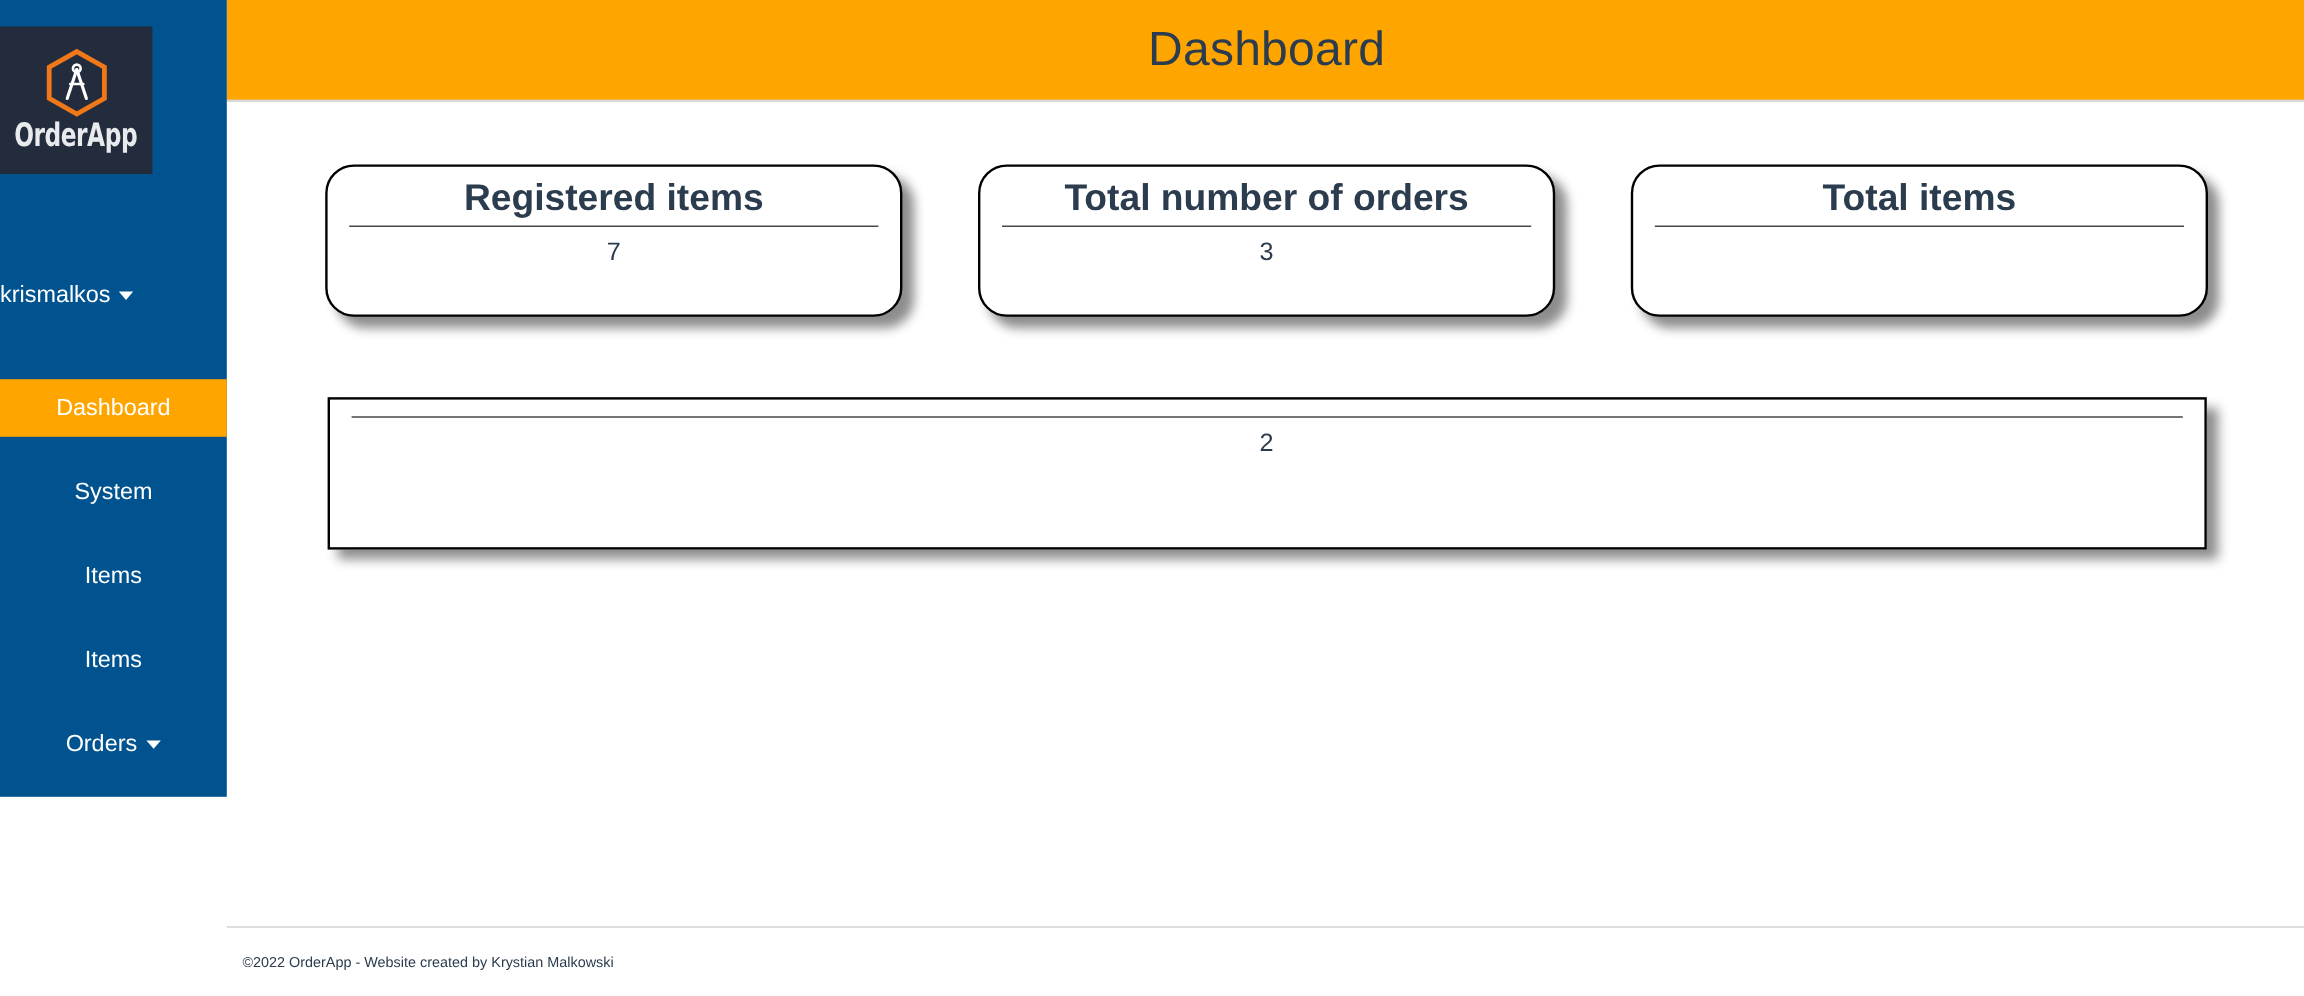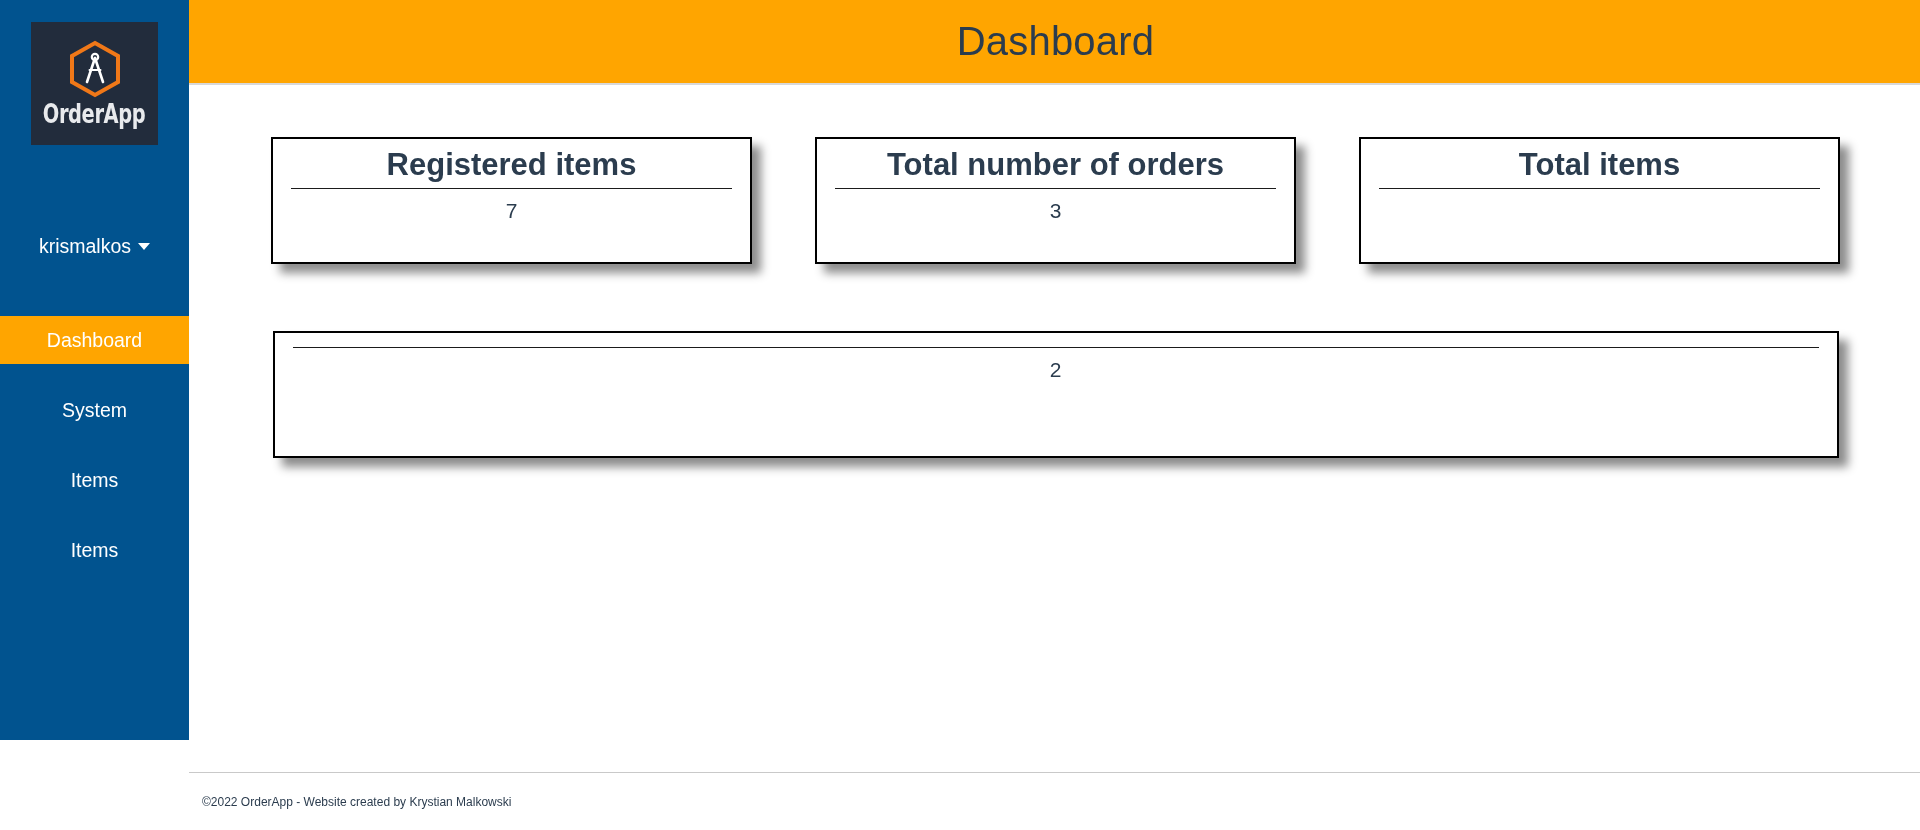--- a/index.html
+++ b/index.html
@@ -8,27 +8,27 @@
     overflow:hidden;
     background:#ffffff;
     font-family:"Liberation Sans", sans-serif;
   }
   .app { position:relative; width:1920px; height:830px; display:flex; }
 
   
   .sidebar{
     width:189px;
     min-width:189px;
-    height:740px;
+    height:664px;
     background:#01538f;
     position:relative;
     z-index:5;
     display:flex;
     flex-direction:column;
-    align-items:center;
+    align-items:flex-start;
   }
   .logo-box{
     margin-top:22px;
     width:127px;
     height:123px;
     background:#222c3c;
     display:flex;
     flex-direction:column;
     align-items:center;
     justify-content:center;
@@ -125,21 +125,21 @@
   .card{
     background:#ffffff;
     border:2px solid #000000;
     box-shadow:9px 9px 9px rgba(0,0,0,0.45);
     height:127px;
     padding:9px 18px 0 18px;
     display:flex;
     flex-direction:column;
     align-items:stretch;
   }
-  .card-sm{ width:481px; }
+  .card-sm{ width:481px;border-radius:24px; }
   .card-wide{ width:1566px; }
   .card-title{
     color:#2b3c4e;
     font-size:31px;
     font-weight:bold;
     text-align:center;
     line-height:1.12;
     white-space:nowrap;
   }
   .card-rule{
@@ -207,20 +207,24 @@
       </a>
       <div class="nav-gap"></div>
       <a class="nav-item">
         <span>Items</span>
       </a>
       <div class="nav-gap"></div>
       <a class="nav-item">
         <span>Items</span>
       </a>
       <div class="nav-gap"></div>
+      <a class="nav-item">
+        <span>Orders</span>
+        <span class="caret"></span>
+      </a>
     </nav>
 
   </aside>
 
   <div class="right">
 
     <header class="header">
       <h1 class="header-title">Dashboard</h1>
     </header>
 

